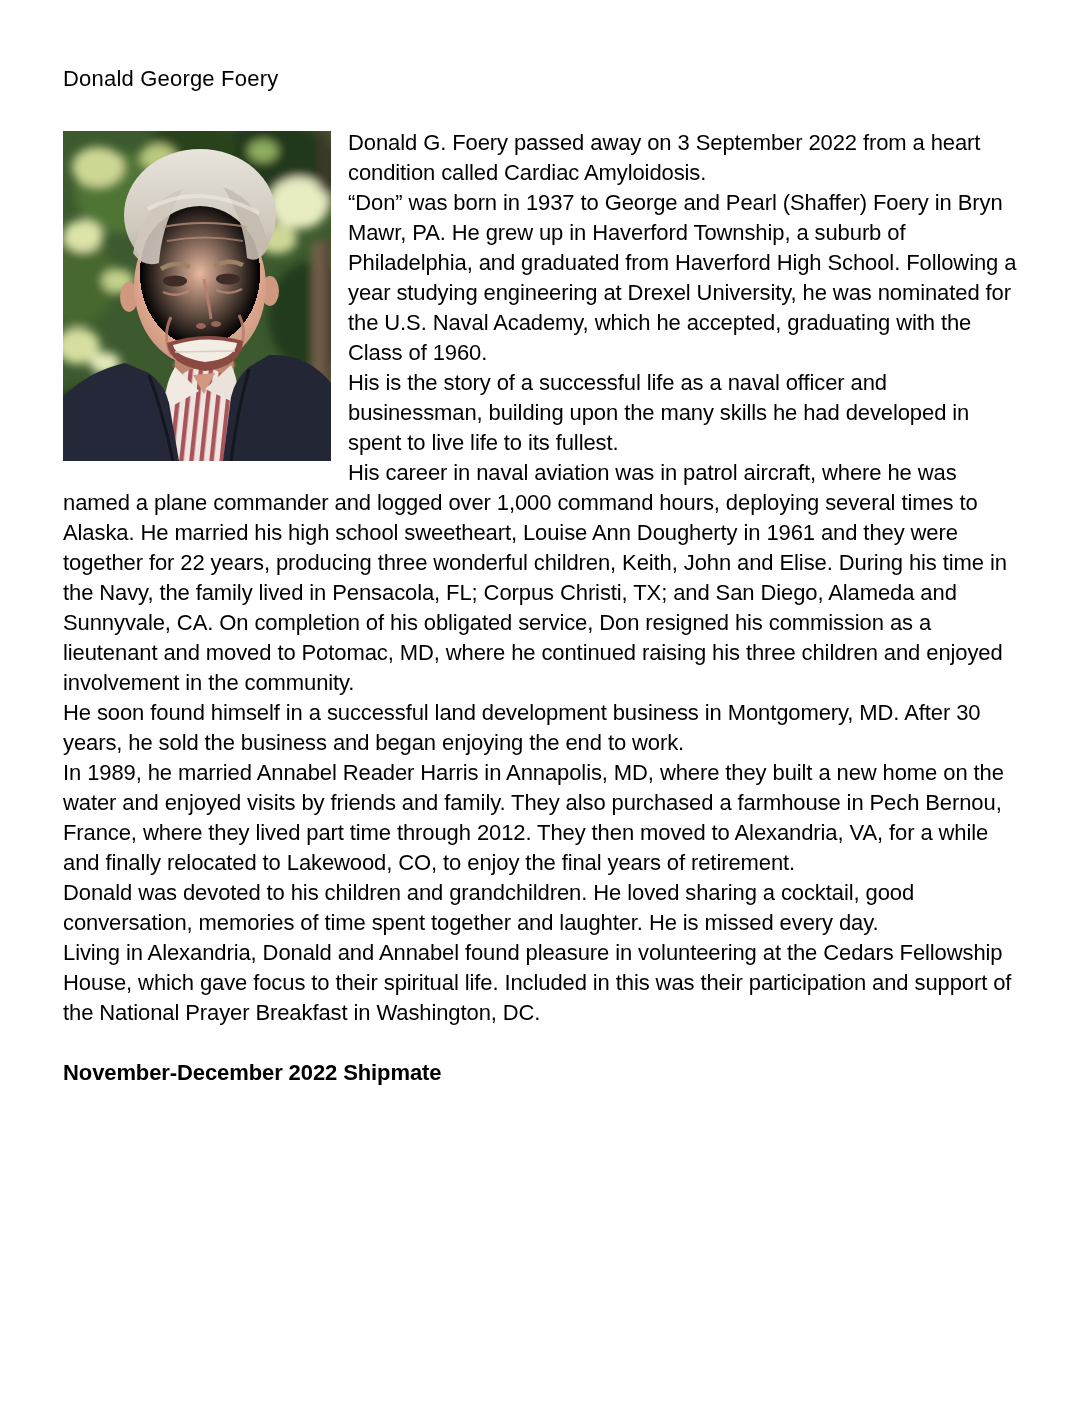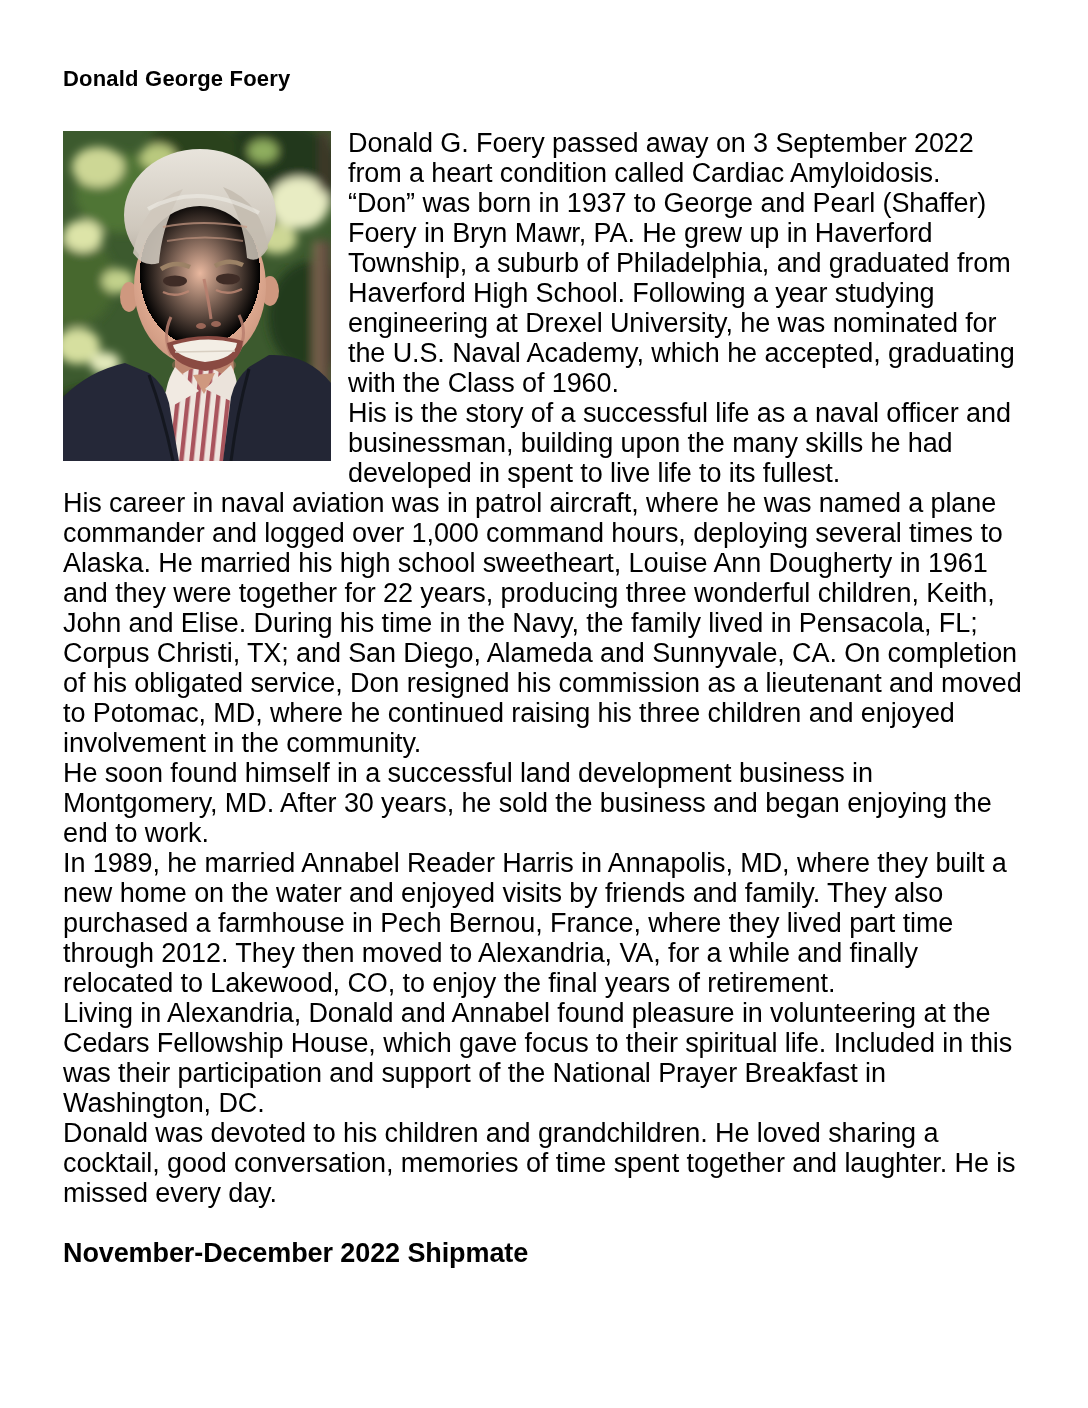--- a/index.html
+++ b/index.html
@@ -7,26 +7,26 @@
     width: 1088px; height: 1408px;
     background: #ffffff;
     font-family: "Liberation Sans", sans-serif;
     color: #000000;
     overflow: hidden;
   }
   .page { width: 1088px; height: 1408px; position: relative; }
   .title {
     margin: 66px 0 0 63px;
     font-size: 22px;
-    font-weight: 700;
+    font-weight: 400;
     letter-spacing: 0.2px;
   }
   .content {
     margin: 36px 66px 0 63px;
-    font-size: 27px;
+    font-size: 22px;
     line-height: 30px;
     letter-spacing: -0.1px;
   }
   .content p { margin: 0; }
   .photo {
     float: left;
     width: 268px; height: 330px;
     margin: 3px 17px 6px 0;
     padding: 0;
     line-height: 0;
@@ -131,19 +131,19 @@
         <path d="M 112 221 L 172 220" stroke="#d8cfc2" stroke-width="1.5"></path>
       </svg>
     </figure>
 
     <p>Donald G. Foery passed away on 3 September 2022 from a heart condition called Cardiac Amyloidosis.</p>
     <p>“Don” was born in 1937 to George and Pearl (Shaffer) Foery in Bryn Mawr, PA. He grew up in Haverford Township, a suburb of Philadelphia, and graduated from Haverford High School. Following a year studying engineering at Drexel University, he was nominated for the U.S. Naval Academy, which he accepted, graduating with the Class of 1960.</p>
     <p>His is the story of a successful life as a naval officer and businessman, building upon the many skills he had developed in spent to live life to its fullest.</p>
     <p>His career in naval aviation was in patrol aircraft, where he was named a plane commander and logged over 1,000 command hours, deploying several times to Alaska. He married his high school sweetheart, Louise Ann Dougherty in 1961 and they were together for 22 years, producing three wonderful children, Keith, John and Elise. During his time in the Navy, the family lived in Pensacola, FL; Corpus Christi, TX; and San Diego, Alameda and Sunnyvale, CA. On completion of his obligated service, Don resigned his commission as a lieutenant and moved to Potomac, MD, where he continued raising his three children and enjoyed involvement in the community.</p>
     <p>He soon found himself in a successful land development business in Montgomery, MD. After 30 years, he sold the business and began enjoying the end to work.</p>
     <p>In 1989, he married Annabel Reader Harris in Annapolis, MD, where they built a new home on the water and enjoyed visits by friends and family. They also purchased a farmhouse in Pech Bernou, France, where they lived part time through 2012. They then moved to Alexandria, VA, for a while and finally relocated to Lakewood, CO, to enjoy the final years of retirement.</p>
+    <p>Donald was devoted to his children and grandchildren. He loved sharing a cocktail, good conversation, memories of time spent together and laughter. He is missed every day.</p>
     <p>Living in Alexandria, Donald and Annabel found pleasure in volunteering at the Cedars Fellowship House, which gave focus to their spiritual life. Included in this was their participation and support of the National Prayer Breakfast in Washington, DC.</p>
-    <p>Donald was devoted to his children and grandchildren. He loved sharing a cocktail, good conversation, memories of time spent together and laughter. He is missed every day.</p>
 
     <p class="footer">November-December 2022 Shipmate</p>
   </div>
 
 </div>
 
 </body></html>

